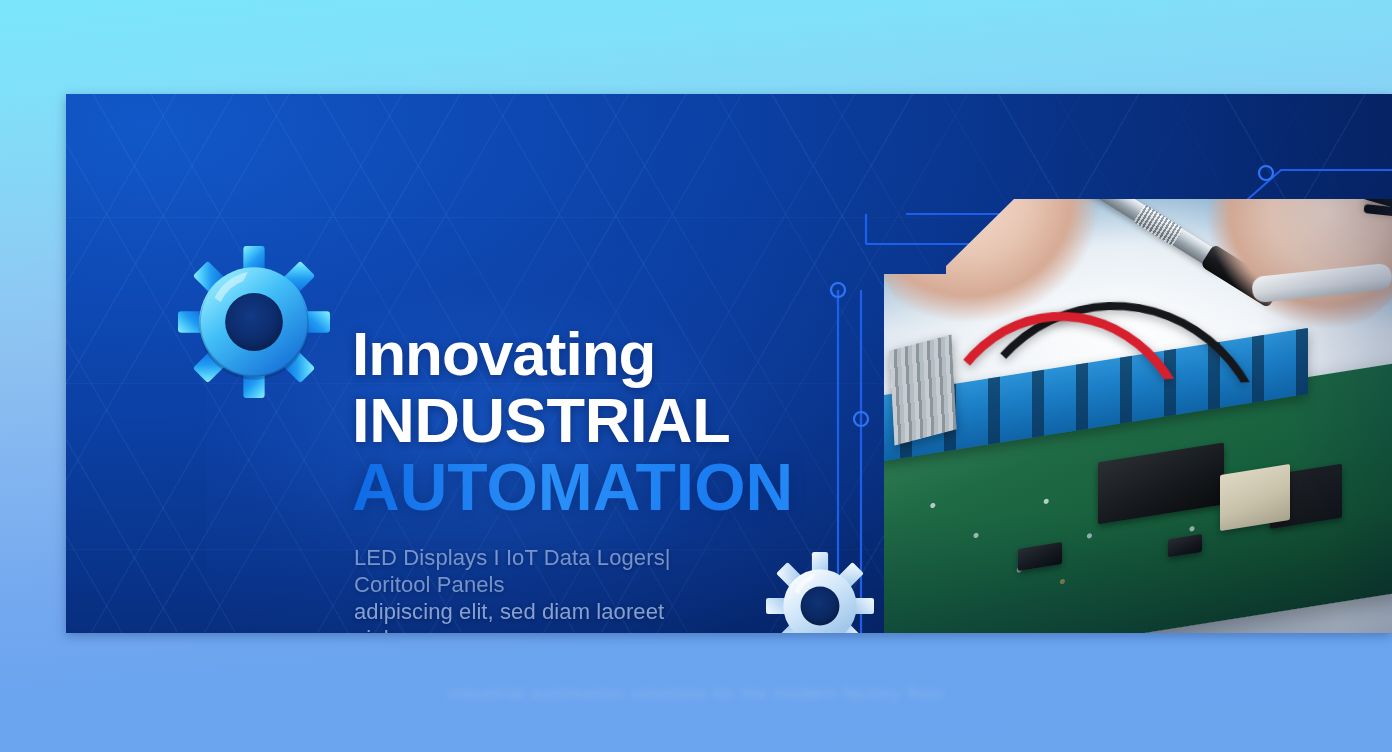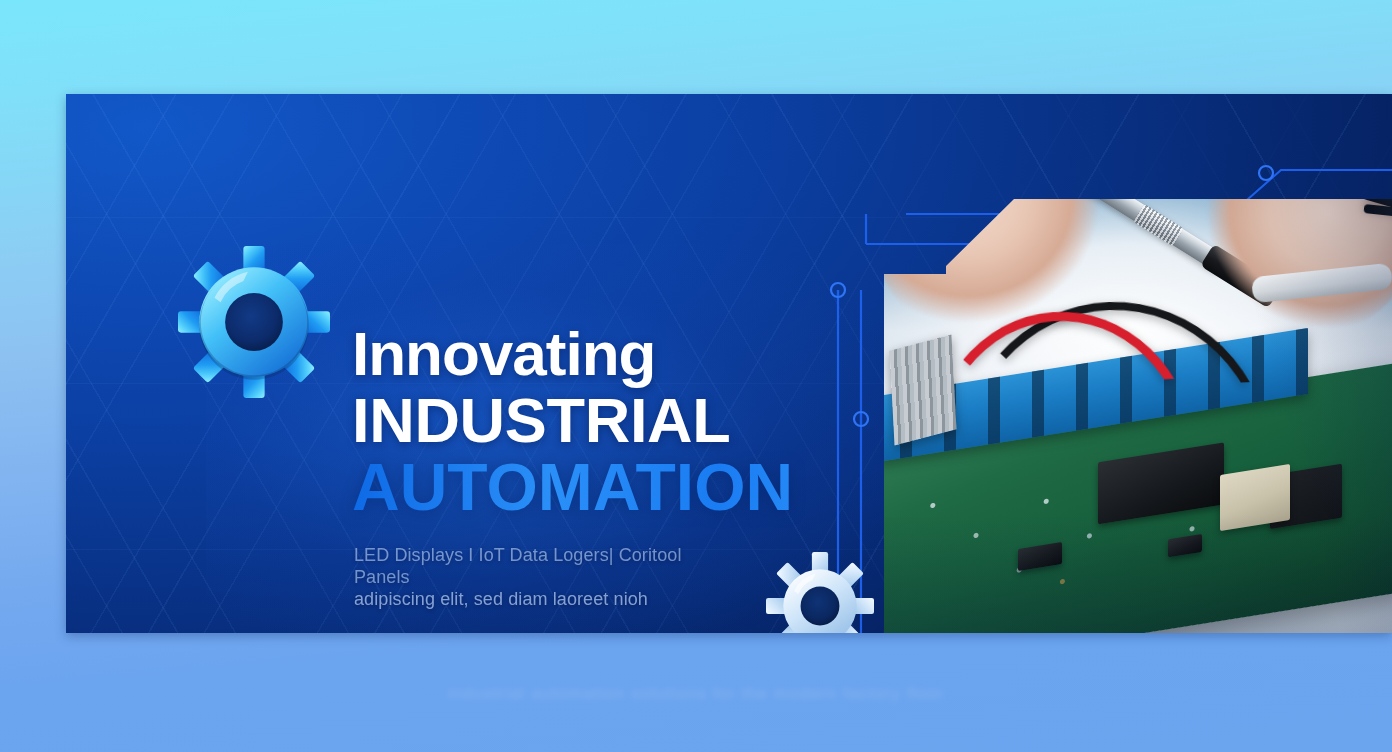--- a/index.html
+++ b/index.html
@@ -129,21 +129,21 @@
     background: linear-gradient(92deg, #0e6ae6 0%, #2a90f8 38%, #1a7cf2 70%, #2f95fa 100%);
     -webkit-background-clip: text;
     background-clip: text;
     -webkit-text-fill-color: transparent;
     text-shadow: none;
     filter: drop-shadow(0 2px 8px rgba(0,30,95,0.45));
   }
   #body-copy {
     margin: 26px 0 0 2px;
     width: 340px;
-    font-size: 18px;
+    font-size: 22px;
     line-height: 1.22;
     color: rgba(190,215,250,0.80);
     letter-spacing: 0.1px;
     text-shadow: 0 1px 4px rgba(0,15,55,0.5);
   }
   #body-copy span { display: block; }
   #body-line-1 { opacity: 0.74; filter: blur(0.35px); }
   #body-line-2 { opacity: 0.86; }
   #body-line-3 { opacity: 0.86; }
 

